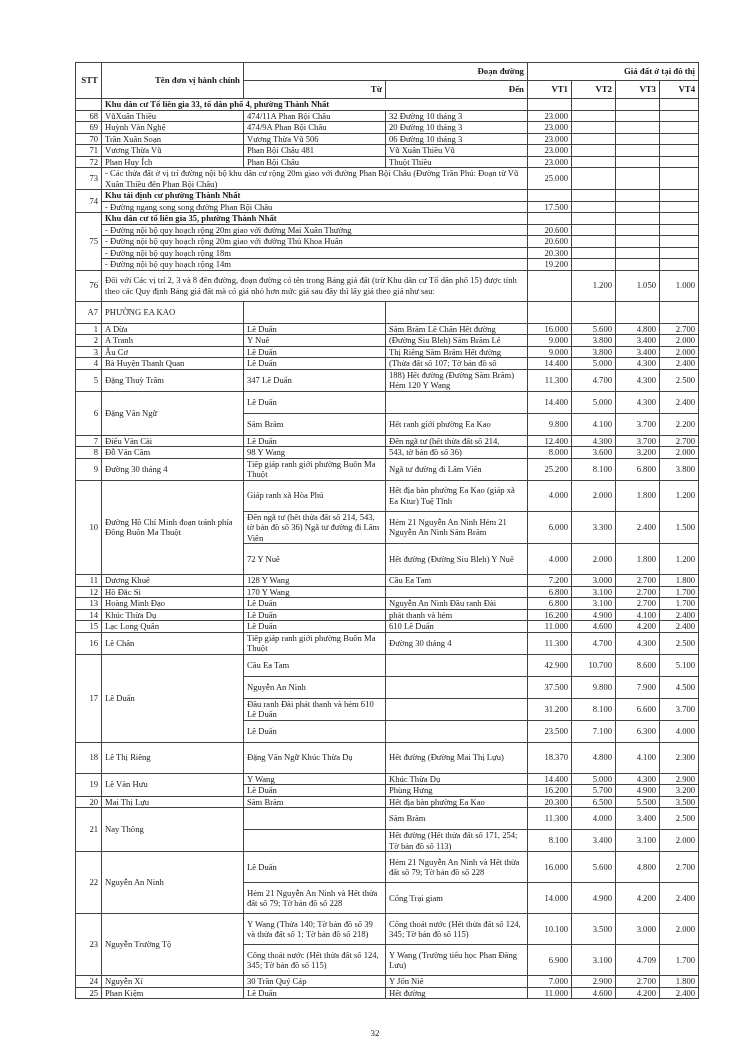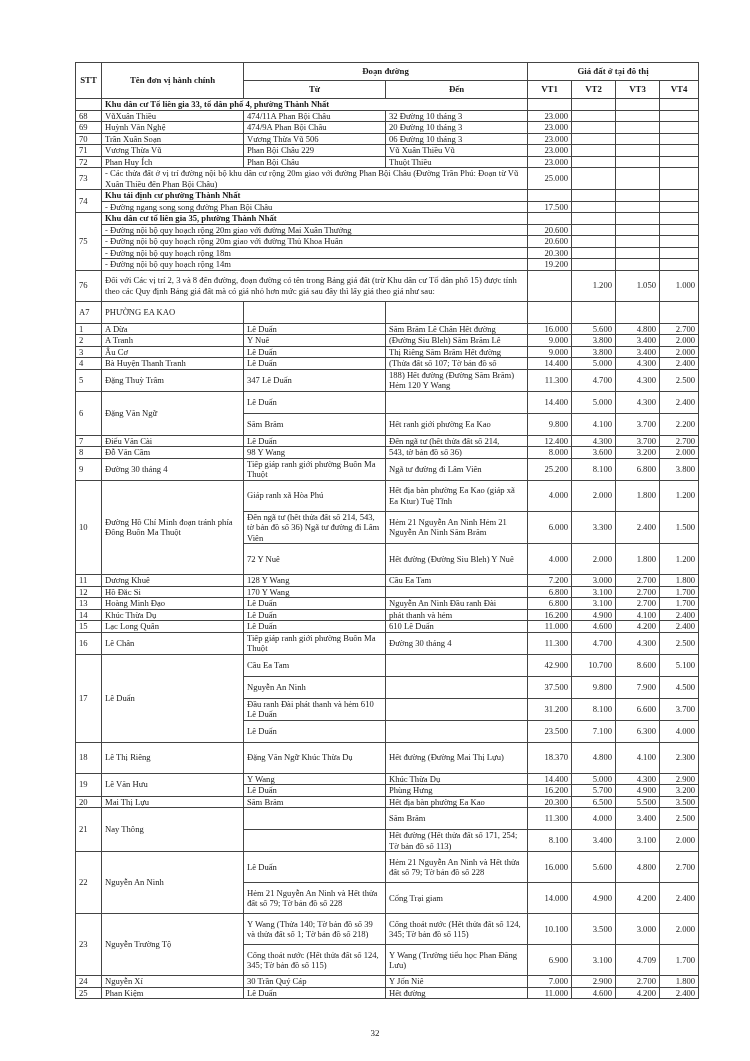--- a/index.html
+++ b/index.html
@@ -1,22 +1,22 @@
 <!DOCTYPE html>
 <html><head>
 <meta charset="utf-8">
 <style>
   html, body { margin: 0; padding: 0; background: #ffffff; }
   body { width: 750px; height: 1061px; position: relative; overflow: hidden;
          font-family: "Liberation Serif", "DejaVu Serif", serif; color: #1a1a1a; }
   .page { position: absolute; left: 75px; top: 62px; width: 623px; }
   table { border-collapse: collapse; width: 623px; table-layout: fixed; font-size: 8.6px; line-height: 10.5px; }
   td, th { border: 1px solid #444; padding: 0 3px; vertical-align: middle; overflow: hidden; }
-  th { font-weight: bold; text-align: center; height: 17px; font-size: 8.8px; }
-  td.stt { text-align: left; }
+  th { font-weight: bold; text-align: right; height: 17px; font-size: 8.8px; }
+  td.stt { text-align: right; }
   td.num { text-align: right; padding-right: 3px; }
   td.bold { font-weight: normal; }
   td.sec { font-weight: bold; }
   tr.r1 td { height: 10px; }
   tr.r2 td { height: 21px; }
   tr.r3 td { height: 30px; }
   .footer { position: absolute; top: 1028px; left: 0; width: 750px; text-align: center; font-size: 9px; }
 </style>
 </head>
 <body>
@@ -84,21 +84,21 @@
           <td>Vương Thừa Vũ 506</td>
           <td>06 Đường 10 tháng 3</td>
           <td class="num">23.000</td>
           <td class="num"></td>
           <td class="num"></td>
           <td class="num"></td>
         </tr>
         <tr class="r1">
           <td class="stt">71</td>
           <td>Vương Thừa Vũ</td>
-          <td>Phan Bội Châu 229</td>
+          <td>Phan Bội Châu 481</td>
           <td>Vũ Xuân Thiều Vũ</td>
           <td class="num">23.000</td>
           <td class="num"></td>
           <td class="num"></td>
           <td class="num"></td>
         </tr>
         <tr class="r1">
           <td class="stt">72</td>
           <td>Phan Huy Ích</td>
           <td>Phan Bội Châu</td>
@@ -210,21 +210,21 @@
           <td>Âu Cơ</td>
           <td>Lê Duẩn</td>
           <td>Thị Riêng Săm Brăm Hết đường</td>
           <td class="num">9.000</td>
           <td class="num">3.800</td>
           <td class="num">3.400</td>
           <td class="num">2.000</td>
         </tr>
         <tr class="r1">
           <td class="stt">4</td>
-          <td>Bà Huyện Thanh Tranh</td>
+          <td>Bà Huyện Thanh Quan</td>
           <td>Lê Duẩn</td>
           <td>(Thửa đất số 107; Tờ bản đồ số</td>
           <td class="num">14.400</td>
           <td class="num">5.000</td>
           <td class="num">4.300</td>
           <td class="num">2.400</td>
         </tr>
         <tr class="r1">
           <td class="stt">5</td>
           <td>Đặng Thuỳ Trâm</td>

